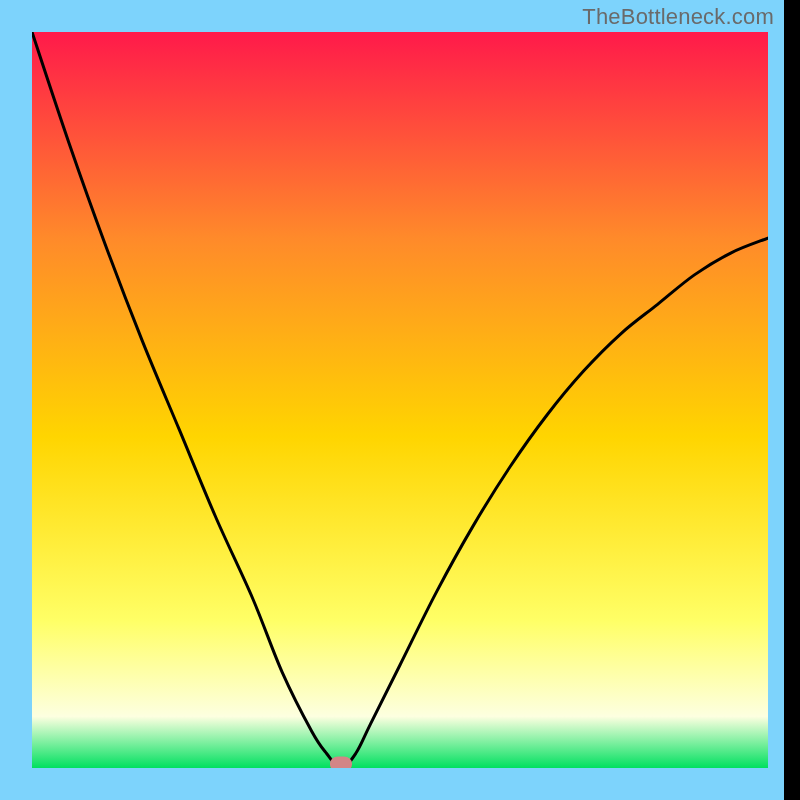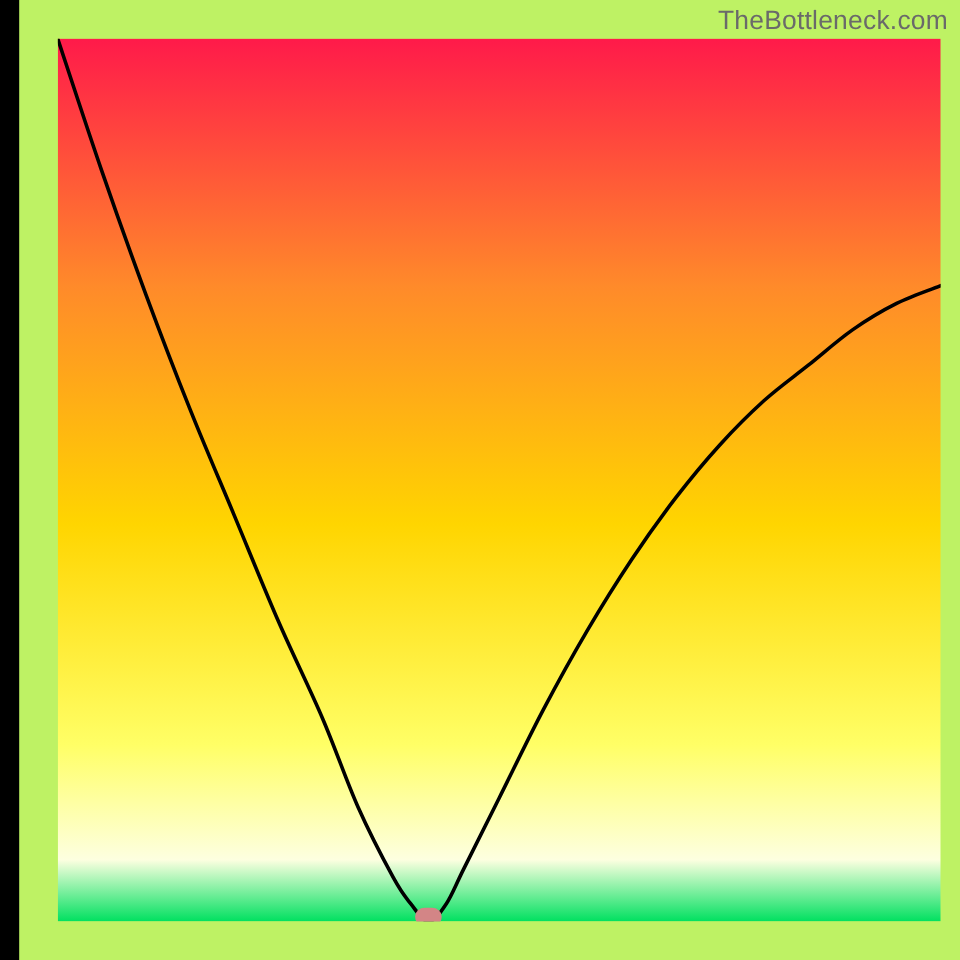--- a/index.html
+++ b/index.html
@@ -8,22 +8,21 @@
     width: 800px;
     height: 800px;
     background: #000;
     overflow: hidden;
     font-family: Arial, Helvetica, sans-serif;
   }
   .frame {
     position: relative;
     width: 784px;
     height: 800px;
-    background: #bef264;
-    margin-left: 16px;
+    background: #7dd3fc;
   }
   .watermark {
     position: absolute;
     top: 4px;
     right: 10px;
     color: #6a6a6a;
     font-size: 22px;
     font-weight: 500;
     letter-spacing: 0.2px;
     z-index: 30;

